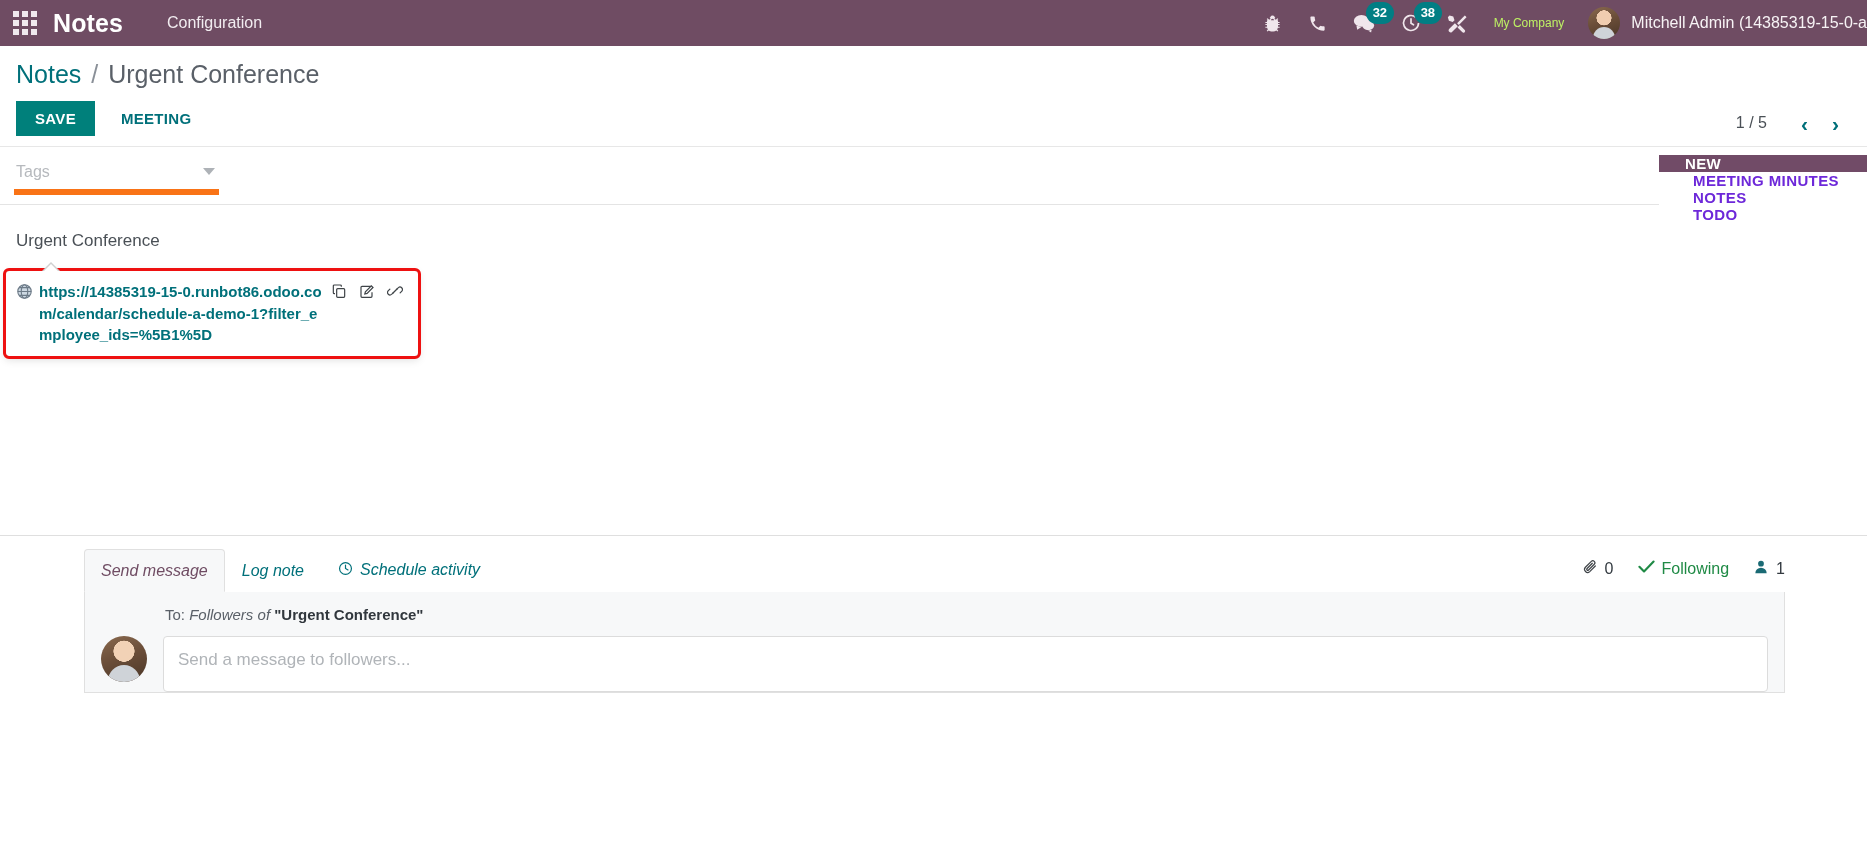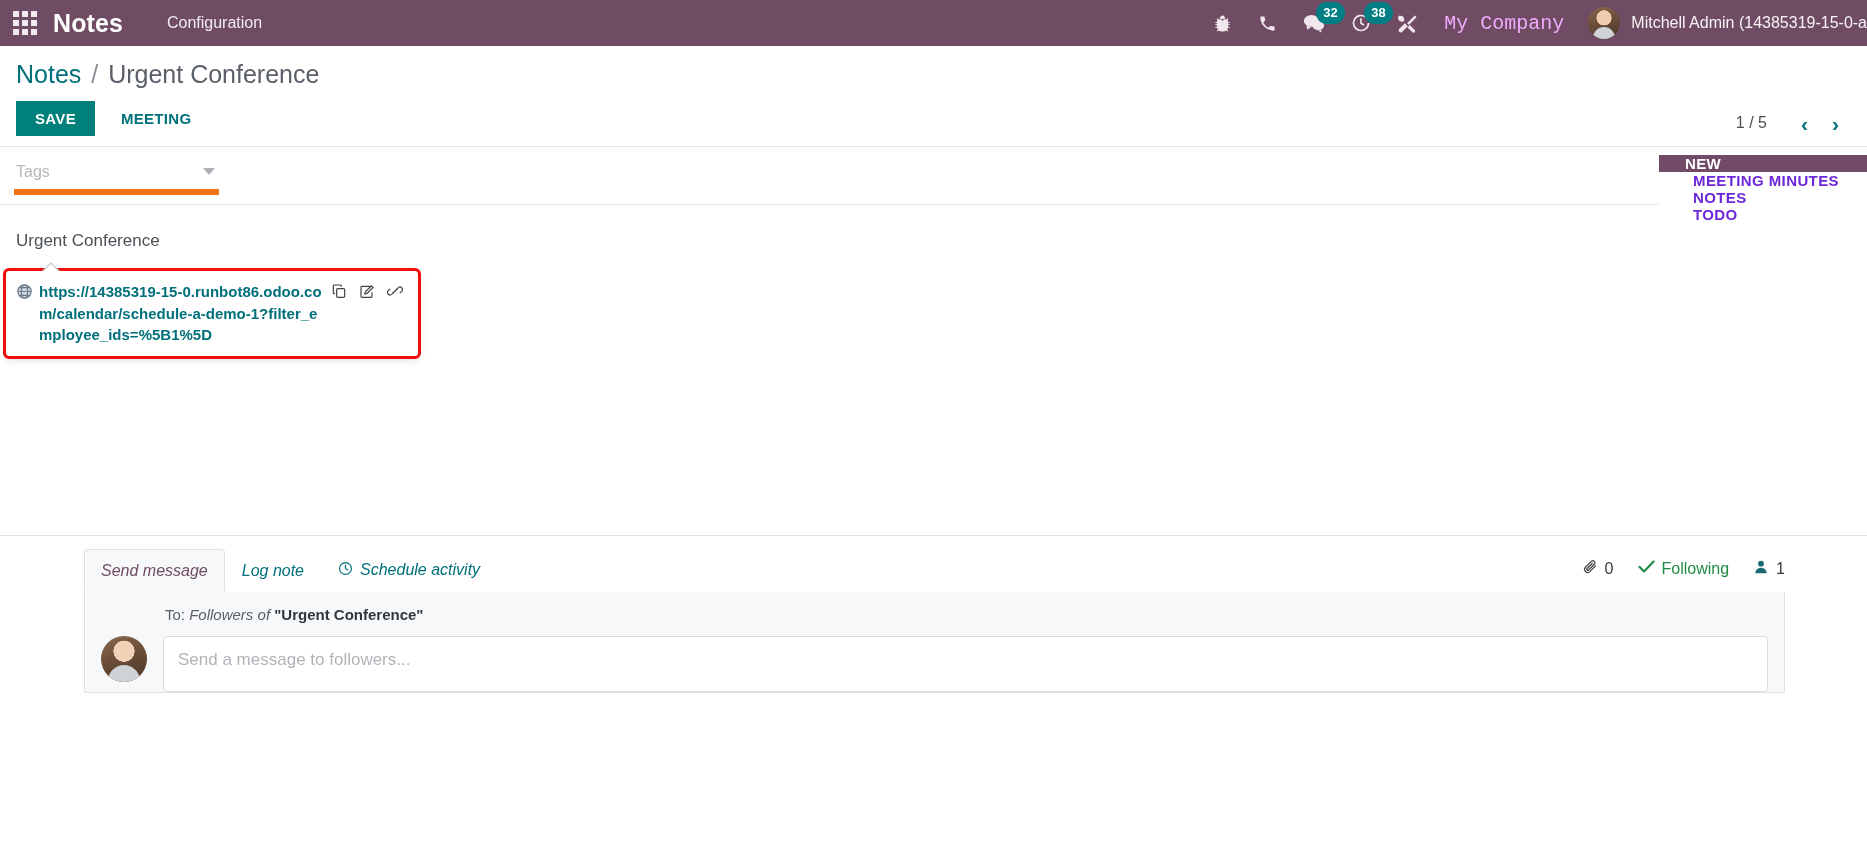--- a/index.html
+++ b/index.html
@@ -70,26 +70,25 @@
     color: #ffffff;
     font-size: 13px;
     font-weight: bold;
     line-height: 1;
     padding: 4px 7px 5px;
     border-radius: 11px;
     min-width: 24px;
     text-align: center;
   }
   .company-name {
-    font-size: 20px;
-    color: #f0abfc;
+    font-size: 12px;
+    color: #bef264;
     padding: 0 14px;
     cursor: pointer;
     white-space: nowrap;
-    font-family: Liberation Mono, monospace;
   }
   .user-menu {
     display: flex;
     align-items: center;
     padding-left: 10px;
     cursor: pointer;
     white-space: nowrap;
   }
   .avatar {
     width: 32px; height: 32px;

